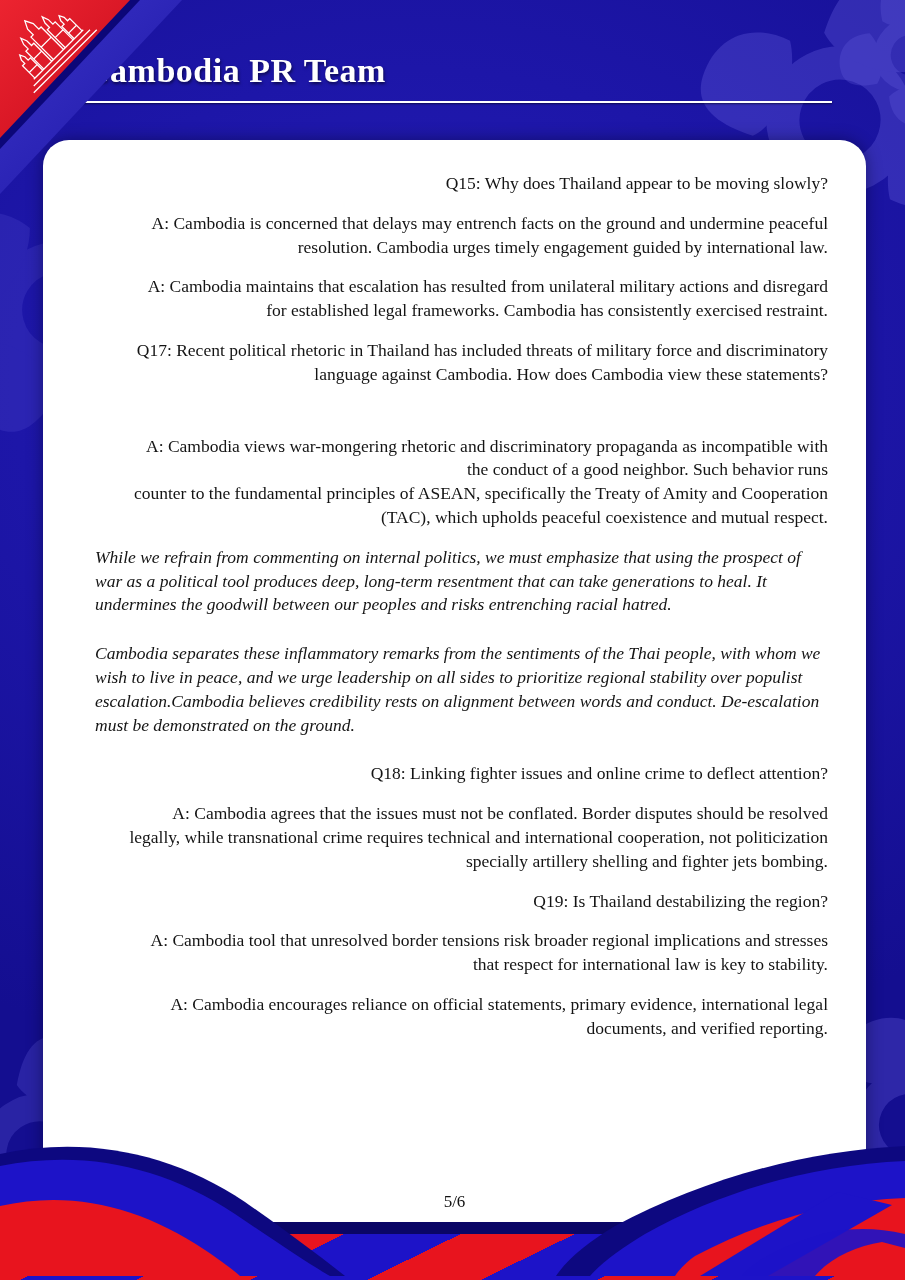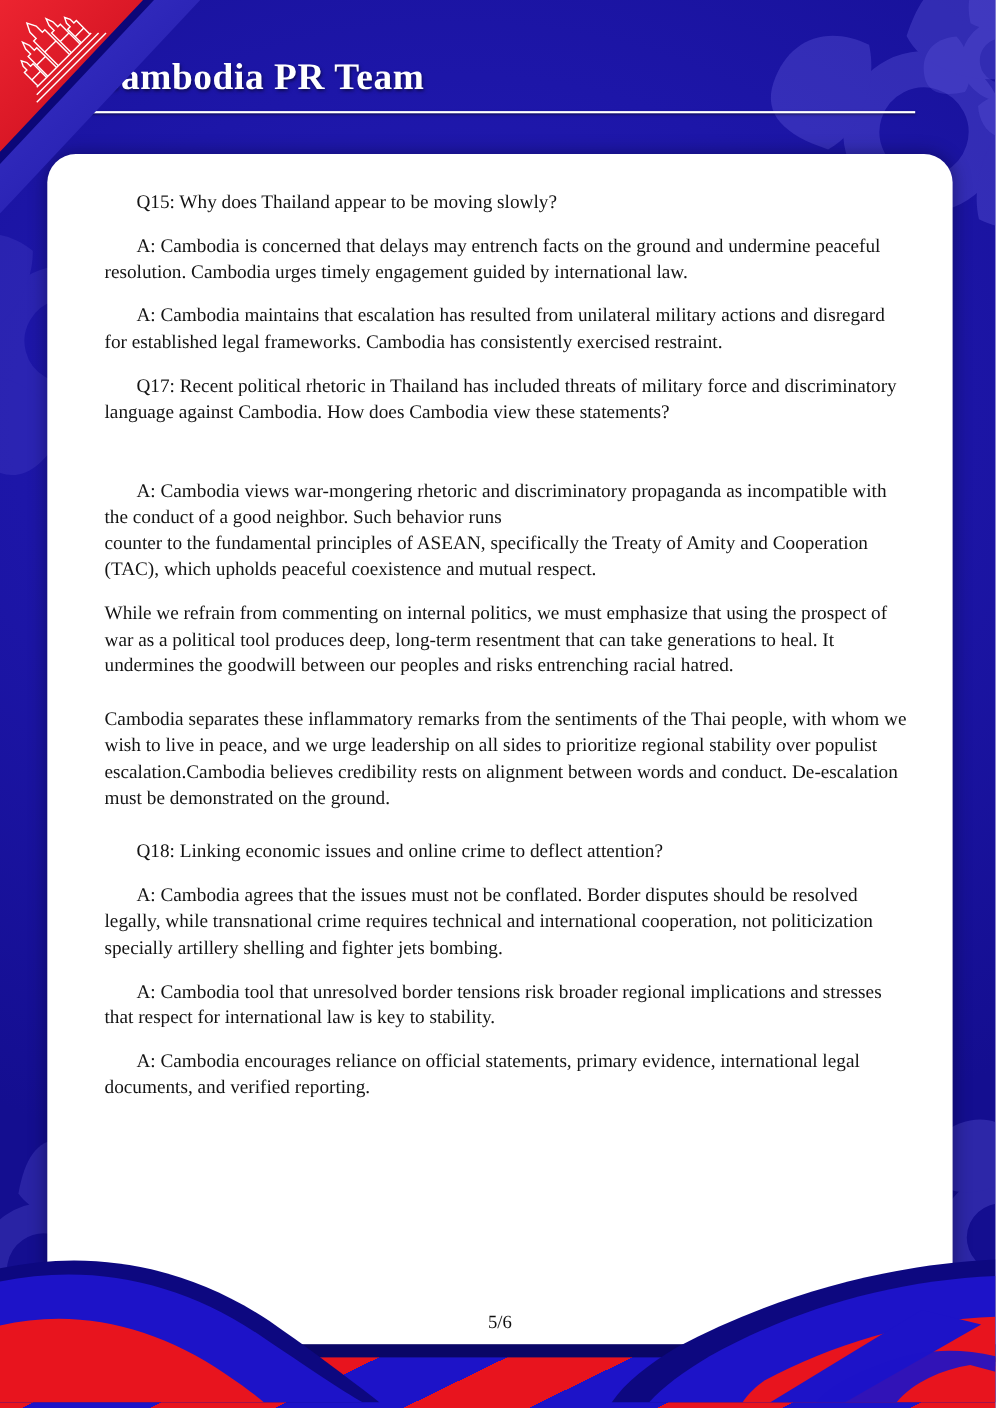--- a/index.html
+++ b/index.html
@@ -60,22 +60,22 @@
     z-index: 2;
   }
   .card-body {
     position: absolute; left: 0; top: 0; right: 0; bottom: 60px;
     padding: 32px 38px 0 52px;
     color: #141414;
     font-size: 17.5px;
     line-height: 1.36;
   }
   .card-body p { margin: 0 0 16px; }
-  .card-body p.indent { text-indent: 29px; }
-  .card-body p.flush { margin-bottom: 25px; }
+  .card-body p.indent { text-indent: 29px; text-align: right; }
+  .card-body p.flush { margin-bottom: 25px; font-style: italic; }
   .card-body p.br { white-space: pre-line; margin-top: 48px; }
   .page-number {
     position: absolute; left: 0; bottom: 16px; width: 100%;
     text-align: center; font-size: 17px; color: #111111;
   }
 
   
   .footer-shadow {
     position: absolute; left: 0; bottom: 42px; width: 905px; height: 16px;
     background: #0a0666; z-index: 4;
@@ -164,22 +164,23 @@
 <div class="card">
   <div class="card-body">
     <p class="indent">Q15: Why does Thailand appear to be moving slowly?</p>
     <p class="indent">A: Cambodia is concerned that delays may entrench facts on the ground and undermine peaceful resolution. Cambodia urges timely engagement guided by international law.</p>
     <p class="indent">A: Cambodia maintains that escalation has resulted from unilateral military actions and disregard for established legal frameworks. Cambodia has consistently exercised restraint.</p>
     <p class="indent">Q17: Recent political rhetoric in Thailand has included threats of military force and discriminatory language against Cambodia. How does Cambodia view these statements?</p>
     <p class="indent br">A: Cambodia views war-mongering rhetoric and discriminatory propaganda as incompatible with the conduct of a good neighbor. Such behavior runs
 counter to the fundamental principles of ASEAN, specifically the Treaty of Amity and Cooperation (TAC), which upholds peaceful coexistence and mutual respect.</p>
     <p class="flush">While we refrain from commenting on internal politics, we must emphasize that using the prospect of war as a political tool produces deep, long-term resentment that can take generations to heal. It undermines the goodwill between our peoples and risks entrenching racial hatred.</p>
     <p class="flush">Cambodia separates these inflammatory remarks from the sentiments of the Thai people, with whom we wish to live in peace, and we urge leadership on all sides to prioritize regional stability over populist escalation.Cambodia believes credibility rests on alignment between words and conduct. De-escalation must be demonstrated on the ground.</p>
-    <p class="indent">Q18: Linking economic issues and online crime to deflect attention?</p>
+    <p class="indent">Q18: Linking fighter issues and online crime to deflect attention?</p>
     <p class="indent">A: Cambodia agrees that the issues must not be conflated. Border disputes should be resolved legally, while transnational crime requires technical and international cooperation, not politicization specially artillery shelling and fighter jets bombing.</p>
+    <p class="indent">Q19: Is Thailand destabilizing the region?</p>
     <p class="indent">A: Cambodia tool that unresolved border tensions risk broader regional implications and stresses that respect for international law is key to stability.</p>
     <p class="indent">A: Cambodia encourages reliance on official statements, primary evidence, international legal documents, and verified reporting.</p>
   </div>
   <div class="page-number">5/6</div>
 </div>
 
 <div class="footer-shadow"></div>
 <div class="footer-stripes"></div>
 <div class="footer-ribbons">
   <svg width="905" height="210" viewBox="0 0 905 210">

